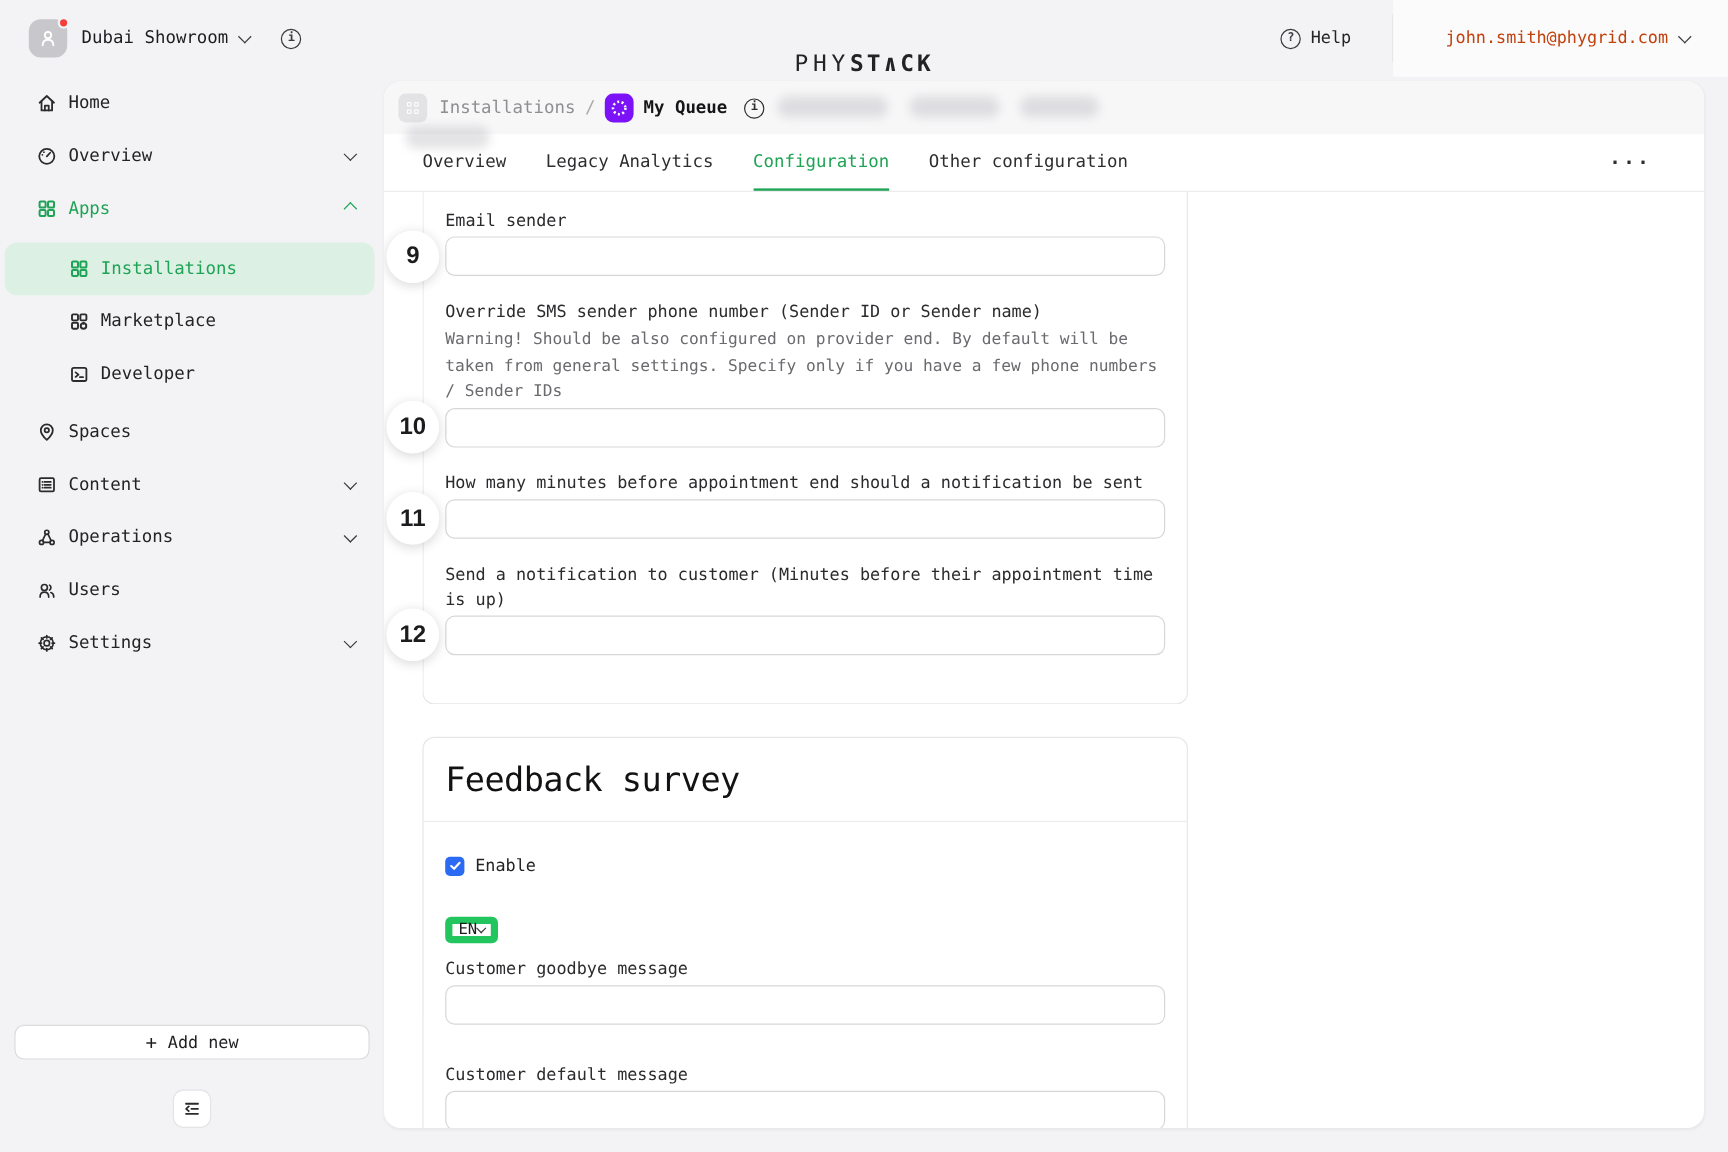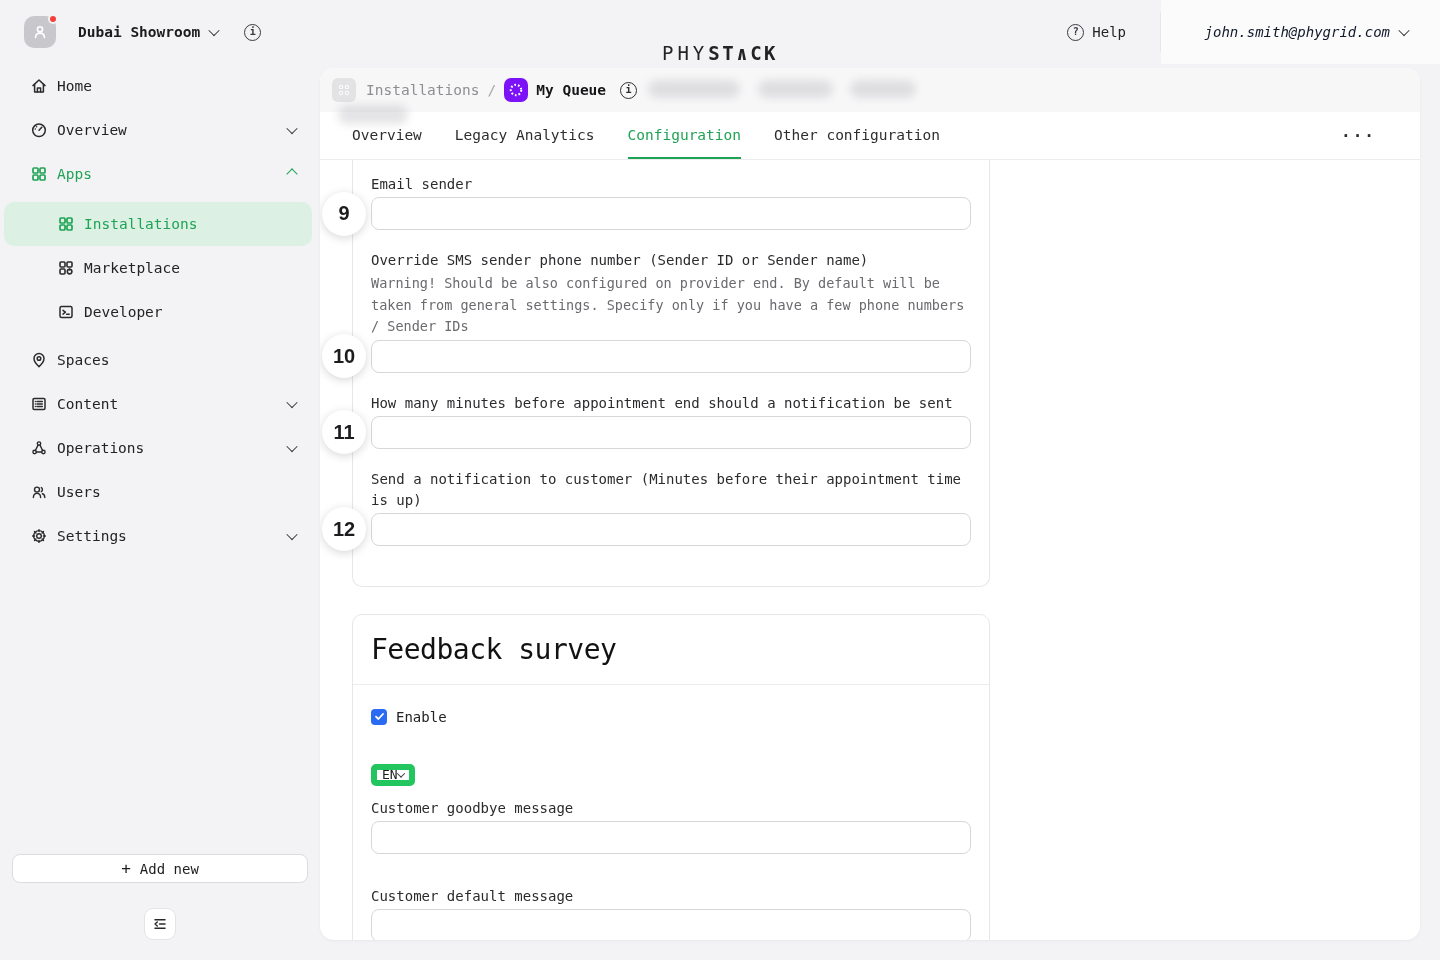--- a/index.html
+++ b/index.html
@@ -8,31 +8,31 @@
     font-family: "DejaVu Sans Mono", "Liberation Mono", monospace;
     background:#f3f3f5; color:#232326; position:relative;
     -webkit-font-smoothing:antialiased;
   }
 
   
   .topbar { position:absolute; left:0; top:0; width:1440px; height:64px; }
   .org-cluster { position:absolute; left:24px; top:0; height:64px; display:flex; align-items:center; gap:10px; }
   .avatar { position:relative; width:32px; height:32px; border-radius:10px; background:#c7c7cc; display:flex; align-items:center; justify-content:center; }
   .avatar .dot { position:absolute; top:-2px; right:-2px; width:10px; height:10px; border-radius:50%; background:#f4403b; border:2px solid #f3f3f5; }
-  .org-name { font-size:14.5px; font-weight:700; color:#1c1c1f; margin-left:12px; }
+  .org-name { font-size:14.5px; font-weight:400; color:#1c1c1f; margin-left:2px; }
   .chev { width:8px; height:8px; border-right:1.8px solid #3a3a3e; border-bottom:1.8px solid #3a3a3e; display:inline-block; }
   .chev.down { transform:rotate(45deg) translate(-1px,-1px); }
   .chev.up { transform:rotate(-135deg); }
   .circ-icon { width:17px; height:17px; border:1.4px solid #3a3a3e; border-radius:50%; display:inline-flex; align-items:center; justify-content:center; font-size:10px; font-weight:700; color:#3a3a3e; line-height:1; }
   .org-cluster .circ-icon { margin-left:16px; }
   .logo { position:absolute; left:0; right:0; top:0; height:64px; display:flex; align-items:flex-end; justify-content:center; font-family:"DejaVu Sans Mono", monospace; font-size:19px; color:#232326; }
   .logo .lite { font-weight:400; letter-spacing:4px; }
   .logo .bold { font-weight:700; letter-spacing:2.5px; }
   .user-area { position:absolute; right:0; top:0; width:279px; height:64px; background:#fbfbfc; display:flex; align-items:center; justify-content:flex-end; padding-right:32px; gap:10px; }
-  .user-email { font-size:14px; color:#0f172a;font-style:italic; }
+  .user-email { font-size:14px; color:#c2410c; }
   .help-cluster { position:absolute; right:314px; top:0; height:64px; display:flex; align-items:center; gap:8px; }
   .help-label { font-size:14px; color:#232326; }
   .top-divider { position:absolute; right:279px; top:12px; width:1px; height:40px; background:#e6e6e9; }
 
   
   .sidebar { position:absolute; left:0; top:64px; width:320px; height:896px; }
   .nav-item { height:44px; display:flex; align-items:center; padding:0 24px 0 30px; font-size:14.5px; color:#232326; cursor:pointer; position:relative; }
   .nav-item .icon { width:18px; height:18px; margin-right:9px; flex:none; display:flex; align-items:center; justify-content:center; }
   .nav-item .lbl { flex:1; }
   .nav-item.indent { padding-left:57px; }
@@ -75,21 +75,21 @@
   .f-help { font-size:13.5px; line-height:21.5px; color:#6a6a6f; margin-bottom:2px; }
   .input-wrap { position:relative; }
   .txt-input { width:100%; height:33px; border:1px solid #d7d7db; border-radius:8px; background:#fff; outline:none; padding:0 10px; font-family:inherit; font-size:14px; color:#232326; }
   .row-gap-20 { margin-bottom:20px; }
   .row-gap-32 { margin-bottom:20px; }
   .num-circle { position:absolute; left:-49px; top:50%; transform:translateY(-50%); width:44px; height:44px; border-radius:50%; background:#fff; box-shadow:0 2px 10px rgba(0,0,0,.16); display:flex; align-items:center; justify-content:center; font-family:"Liberation Sans","DejaVu Sans",sans-serif; font-weight:700; font-size:20px; color:#1c1c1f; }
 
   .fs-title-wrap { padding:18px 18px 17px 18px; border-bottom:1px solid #ececee; }
   .fs-title { font-size:28px; line-height:34px; font-weight:500; color:#121214; letter-spacing:-.5px; }
   .fs-body { padding:24px 18px 0 18px; }
-  .check-row { display:flex; align-items:flex-start; gap:9px; height:21px; }
+  .check-row { display:flex; align-items:flex-end; gap:9px; height:21px; }
   .checkbox { width:16px; height:16px; border-radius:4px; background:#2b6bf3; display:flex; align-items:center; justify-content:center; cursor:pointer; }
   .check-label { font-size:14px; color:#232326; }
   .lang-select { margin-top:34px; width:44px; height:22px; border:6px solid #22c55e; border-radius:5px; background:#fff; display:inline-flex; align-items:center; justify-content:space-between; padding:0 5px; font-size:13px; color:#1c1c1f; cursor:pointer; }
   .lang-select .chev { width:6px; height:6px; border-width:1.4px; }
   .fs-field { margin-top:12px; }
   .fs-field + .fs-field { margin-top:32px; }
 </style>
 </head>
 <body>
 

